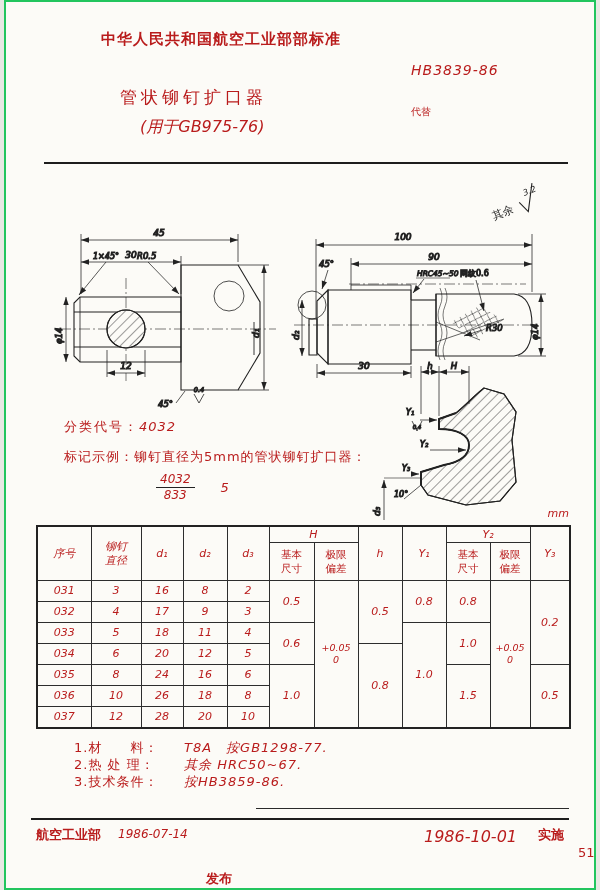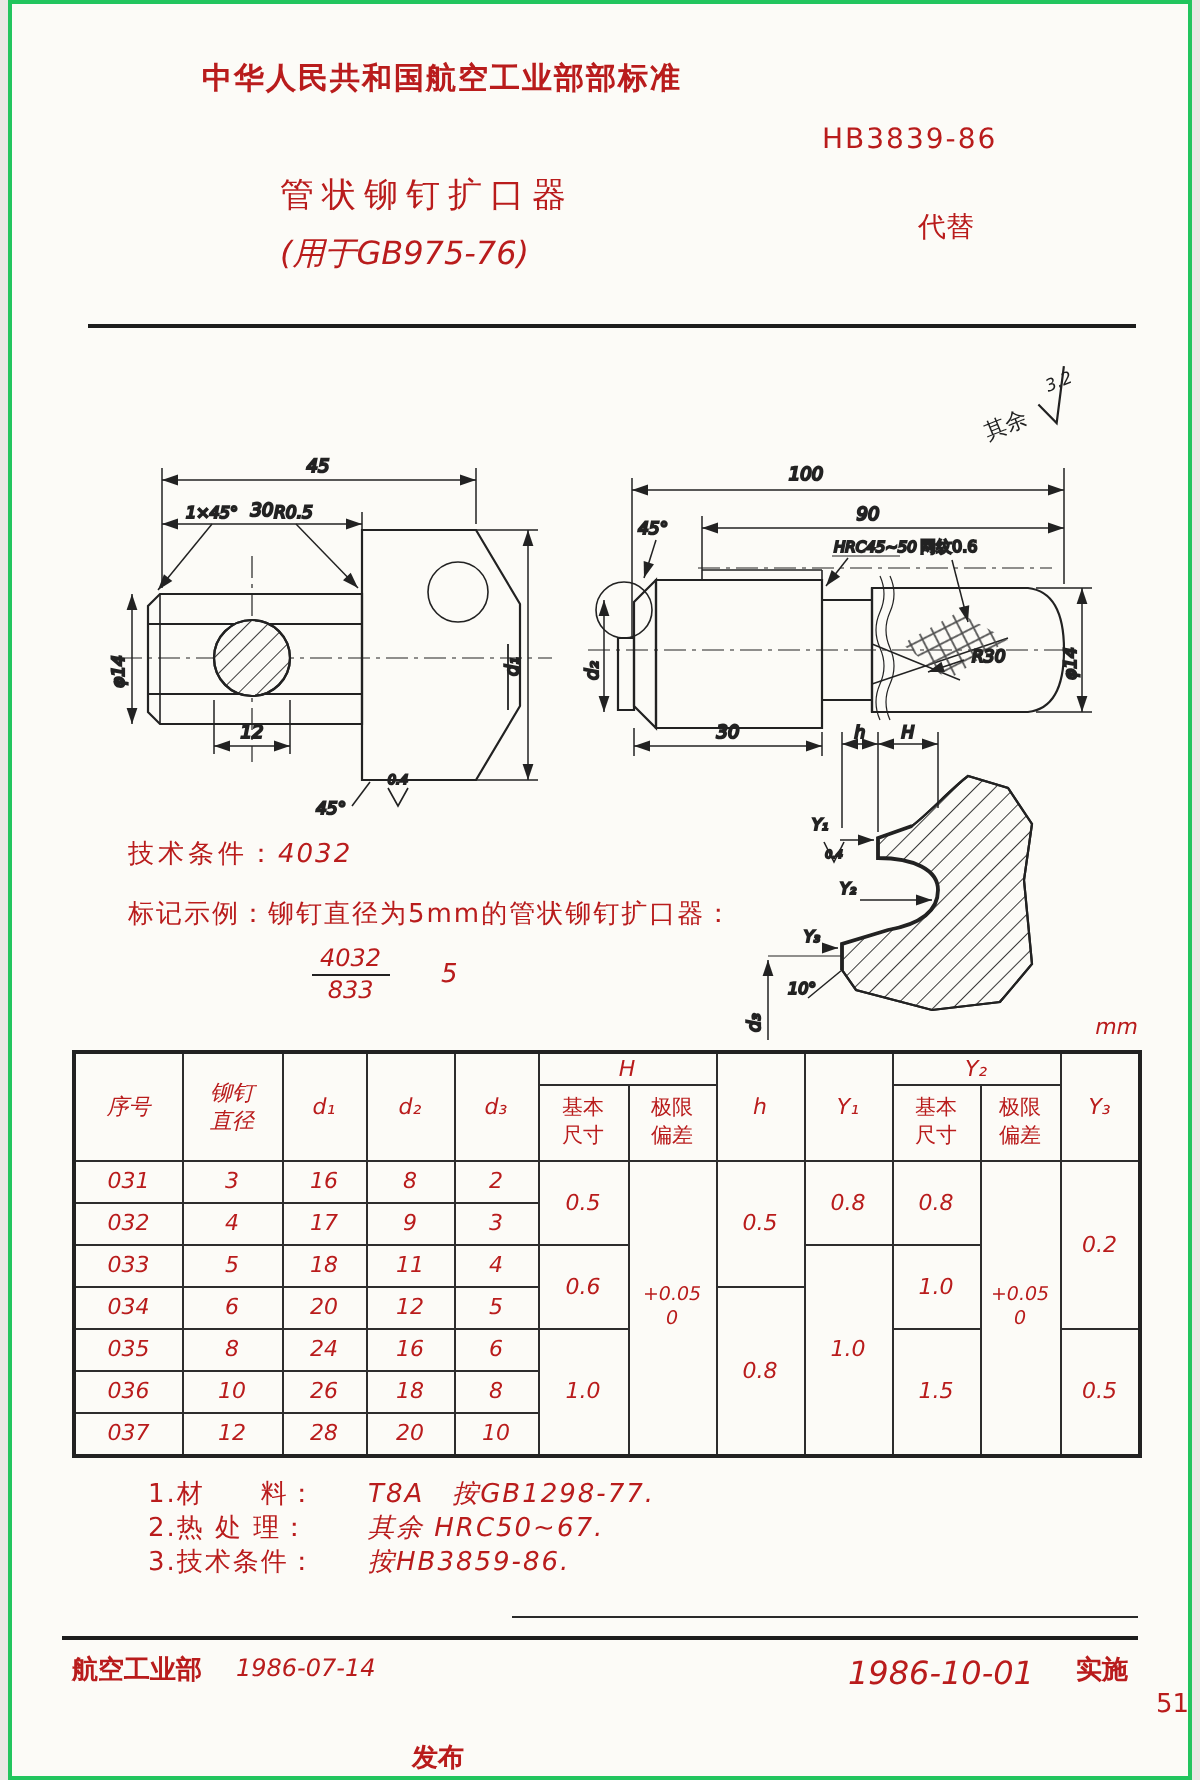--- a/index.html
+++ b/index.html
@@ -3,24 +3,24 @@
 <meta charset="utf-8">
 <style>
   html,body{margin:0;padding:0;background:#e8e8e4;}
   .page{
     position:relative;width:592px;height:890px;margin:0 auto;
     background:#fcfbf7;border:2px solid #22c55e;box-sizing:border-box;
     font-family:"DejaVu Sans","Liberation Sans",sans-serif;color:#b91c1c;overflow:hidden;
   }
   .abs{position:absolute;}
   .org-line{left:95px;top:28px;font-size:15px;font-weight:bold;letter-spacing:1px;}
-  .std-code{left:405px;top:60px;font-size:14px;letter-spacing:1px;}
-  .doc-title{left:134px;top:84px;font-size:17px;letter-spacing:4px;}
+  .std-code{left:405px;top:60px;font-size:14px;font-style:italic;letter-spacing:1px;}
+  .doc-title{left:114px;top:84px;font-size:17px;letter-spacing:4px;}
   .doc-subtitle{left:134px;top:115px;font-size:16px;font-style:italic;}
-  .replace-label{left:405px;top:103px;font-size:14px;margin-left:48px;}
+  .replace-label{left:405px;top:103px;font-size:10px;}
   .head-rule{left:38px;top:160px;width:524px;height:2px;background:#1d1d1d;}
   .drawing{left:30px;top:170px;}
   svg text{fill:#1e1e1e;}
   .class-line{left:58px;top:416px;font-size:13px;letter-spacing:2px;}
   .class-line .hw{font-style:italic;letter-spacing:1px;}
   .example-line{left:58px;top:446px;font-size:13px;letter-spacing:1px;}
   .designation{left:150px;top:470px;font-size:13px;display:flex;align-items:center;gap:26px;}
   .frac{display:inline-flex;flex-direction:column;align-items:center;font-style:italic;font-size:12px;line-height:1.25;}
   .frac .num{border-bottom:1.3px solid #222;padding:0 4px;}
   .unit-label{left:30px;top:505px;width:533px;text-align:right;font-size:11px;font-style:italic;}
@@ -217,21 +217,21 @@
     </g>
 
     <g transform="translate(458,48) rotate(-22)">
       <text x="0" y="0" font-size="11">其余</text>
       <path d="M30,-7 L35,5 L49,-20" stroke="#222" fill="none" stroke-width="1.1"></path>
       <text x="37" y="-11" font-size="8.5" font-style="italic">3.2</text>
     </g>
   </svg>
 
   <div class="abs class-line">
-    <span>技术条件：</span><span class="hw">4032</span>
+    <span>分类代号：</span><span class="hw">4032</span>
   </div>
   <div class="abs example-line">标记示例：铆钉直径为5mm的管状铆钉扩口器：</div>
   <div class="abs designation">
     <span class="frac">
       <span class="num">4032</span>
       <span>833</span>
     </span>
     <span class="hw" style="font-style:italic">5</span>
   </div>
 

